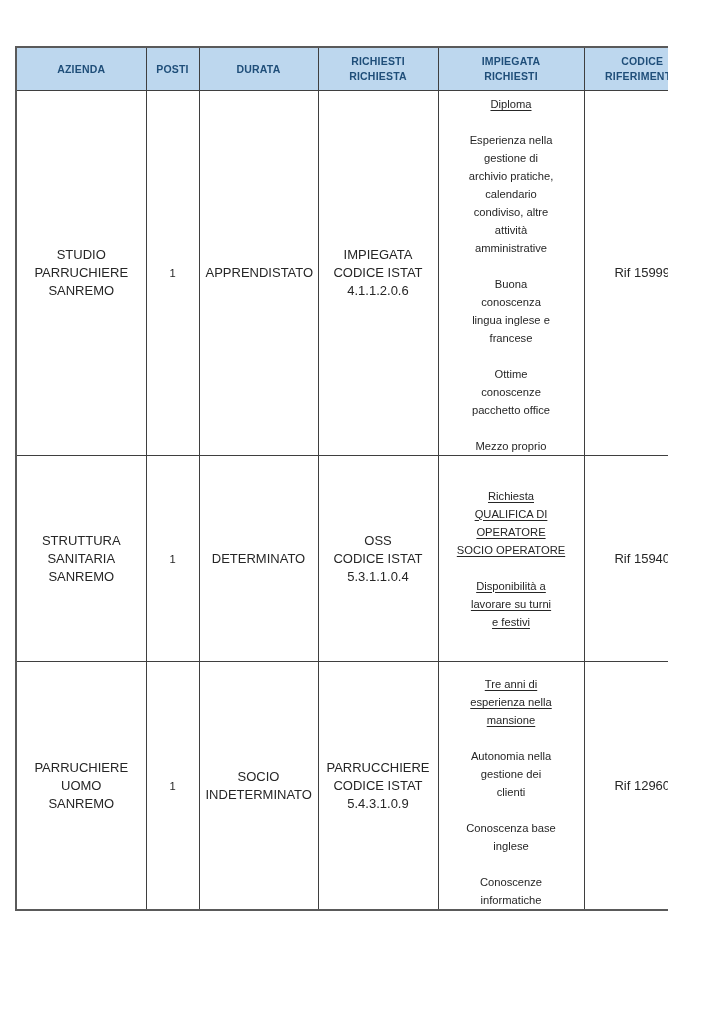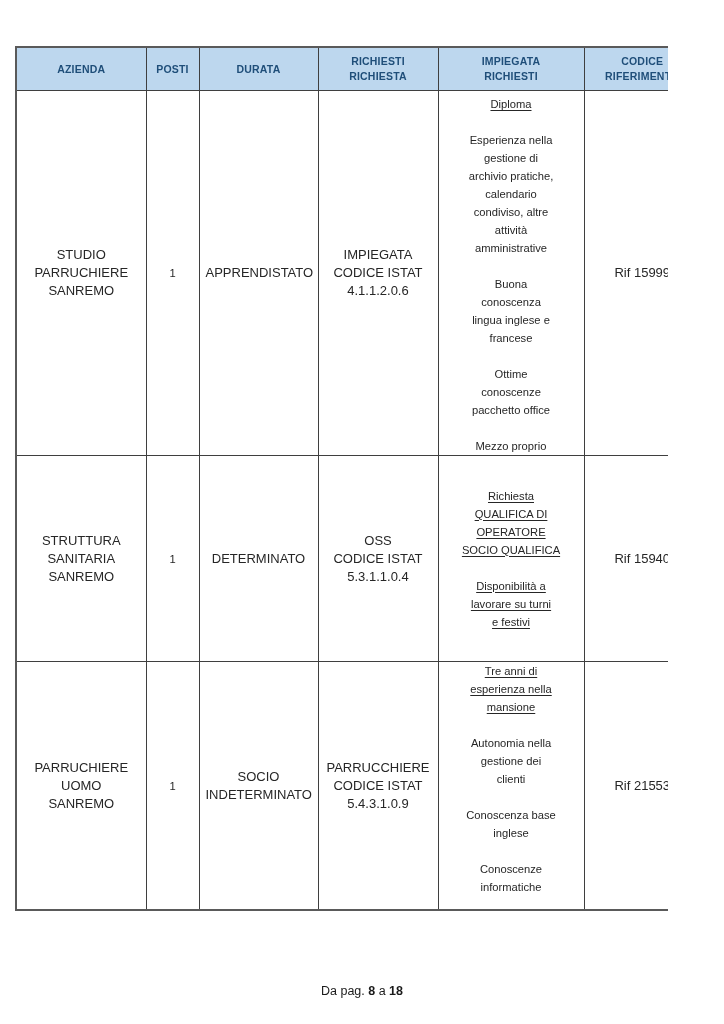--- a/index.html
+++ b/index.html
@@ -99,21 +99,21 @@
   }
 
   
   tr.row-0 td { height: 354px; }
   tr.row-1 td { height: 197px; }
   tr.row-2 td { height: 239px; }
 
   tr.row-0 td.cell-requisiti { padding-top: 4px; margin-left: 42px; }
   tr.row-0 .req-inner { justify-content: flex-start; }
   tr.row-1 .req-inner { justify-content: center; }
-  tr.row-2 .req-inner { justify-content: flex-start; }
+  tr.row-2 .req-inner { justify-content: flex-end; }
 
   
   .footer {
     position: absolute;
     left: 0;
     top: 982px;
     width: 724px;
     text-align: center;
     font-size: 12.5px;
     color: #1a1a1a;
@@ -232,21 +232,21 @@
             <span class="line">OSS</span>
             <span class="line">CODICE ISTAT</span>
             <span class="line">5.3.1.1.0.4</span>
           </td>
           <td class="cell-requisiti">
             <div class="req-inner">
               <div class="req-block u">
                 <span class="line">Richiesta</span>
                 <span class="line">QUALIFICA DI</span>
                 <span class="line">OPERATORE</span>
-                <span class="line">SOCIO QUALIFICA</span>
+                <span class="line">SOCIO OPERATORE</span>
               </div>
               <div class="req-gap"></div>
               <div class="req-block u">
                 <span class="line">Disponibilità a</span>
                 <span class="line">lavorare su turni</span>
                 <span class="line">e festivi</span>
               </div>
             </div>
           </td>
           <td class="cell-codice">
@@ -290,23 +290,20 @@
                 <span class="line">inglese</span>
               </div>
               <div class="req-gap"></div>
               <div class="req-block">
                 <span class="line">Conoscenze</span>
                 <span class="line">informatiche</span>
               </div>
             </div>
           </td>
           <td class="cell-codice">
-            <span class="line">Rif  21553</span>
+            <span class="line">Rif  12960</span>
           </td>
         </tr>
       </tbody>
   </table>
 
-  <div class="footer">
-    <span>Da pag. </span><b>8</b><span> a </span><b>18</b>
-  </div>
 
 </div>
 
 </body></html>

